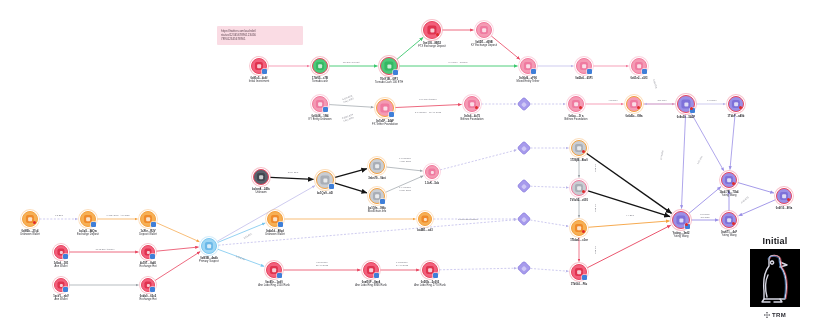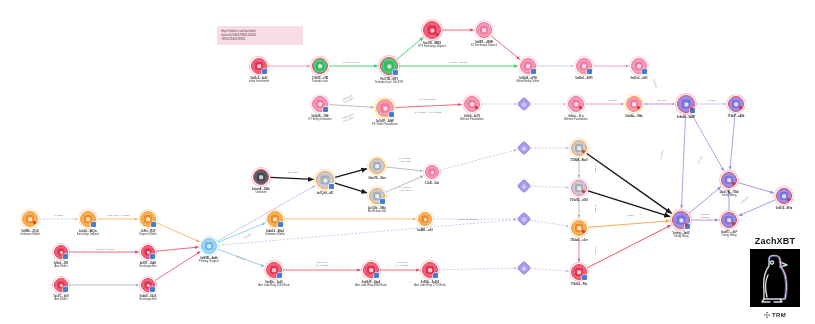--- a/index.html
+++ b/index.html
@@ -554,21 +554,21 @@
       <div class="elabel rot" style="left: 596px; top: 250px; transform: translate(-50%, -50%) rotate(90deg); white-space: pre-line;">0.4 BTC</div>
       <div class="elabel rot" style="left: 248px; top: 236px; transform: translate(-50%, -50%) rotate(-30deg); white-space: pre-line;">2.91 BTC</div>
       <div class="elabel rot" style="left: 240px; top: 258px; transform: translate(-50%, -50%) rotate(22deg); white-space: pre-line;">1.12 ETH</div>
     </div>
 
   <div id="note" style="left: 217px; top: 26px; width: 78px; background: rgb(250, 220, 228);">https://twitter.com/zachxbt/
 status/1234567890123456
 789012345678901</div>
 
   <div id="watermark" style="left:742px;top:236px;width:66px;">
-    <div id="wm-title">ZachXBT</div>
+    <div id="wm-title">Initial</div>
     <div id="wm-avatar">
       <svg width="50" height="58" viewBox="0 0 50 58" aria-hidden="true">
         <g fill="none" stroke="#d8d8e4" stroke-width="1.4" stroke-linejoin="round" stroke-linecap="round">
           <path d="M19 10 C19 5, 30 5, 30 11 L31 18 C36 24, 37 34, 36 44 L35 50 L14 50 L14 42 C13 32, 15 22, 19 17 Z"></path>
           <path d="M30 13 L37 16 L30 18"></path>
           <path d="M22 12 a1.6 1.6 0 1 0 0.1 0"></path>
           <path d="M18 26 C15 32, 15 40, 17 48"></path>
           <path d="M14 50 L12 53 L20 53"></path>
           <path d="M30 50 L32 53 L24 53"></path>
         </g>

